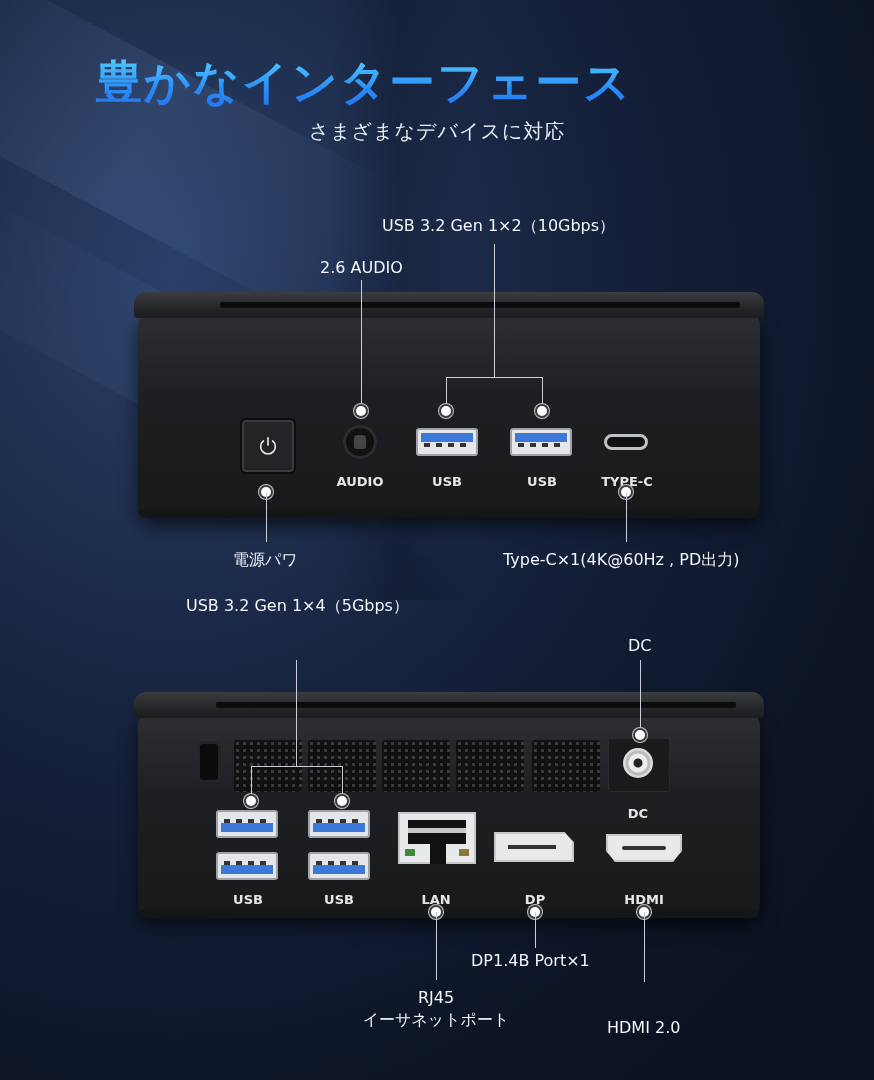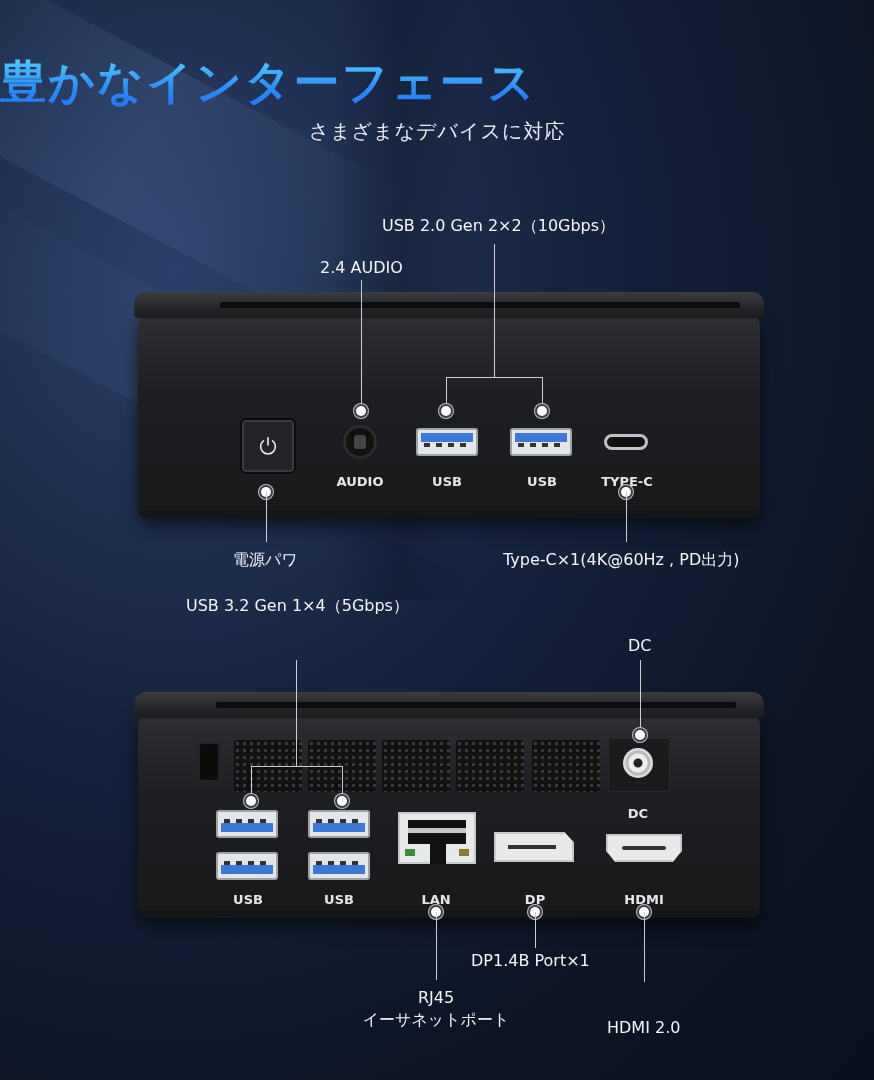--- a/index.html
+++ b/index.html
@@ -6,21 +6,21 @@
   body{width:874px;height:1080px;overflow:hidden;position:relative;
     font-family:"DejaVu Sans","Liberation Sans",sans-serif;color:#fff;
     background:radial-gradient(ellipse at 20% 25%, #2a4068 0%, #16233e 40%, #0c1425 75%, #0a1020 100%);}
   .beam{position:absolute;pointer-events:none;}
   .beam1{left:-120px;top:60px;width:520px;height:160px;transform:rotate(28deg);
     background:linear-gradient(90deg,rgba(120,150,200,0) 0%,rgba(120,150,200,0.16) 50%,rgba(120,150,200,0) 100%);}
   .beam2{left:-80px;top:330px;width:600px;height:110px;transform:rotate(28deg);
     background:linear-gradient(90deg,rgba(120,150,200,0) 0%,rgba(110,140,190,0.12) 50%,rgba(120,150,200,0) 100%);}
   .beam3{left:330px;top:0;width:140px;height:600px;
     background:linear-gradient(90deg,rgba(0,0,0,0) 0%,rgba(5,10,20,0.25) 50%,rgba(0,0,0,0) 100%);}
-  .title{position:absolute;top:52px;left:0;width:728px;text-align:left;
+  .title{position:absolute;top:52px;left:0;width:728px;text-align:center;
     font-size:46px;font-weight:bold;letter-spacing:2px;
     background:linear-gradient(180deg,#5ad6ff 0%,#2a8cf7 60%,#1f6ff0 100%);
     -webkit-background-clip:text;background-clip:text;color:transparent;}
   .subtitle{position:absolute;top:118px;left:0;width:874px;text-align:center;font-size:20px;color:#e8edf5;letter-spacing:1px;}
   .label{position:absolute;font-size:16px;color:#f4f6fa;white-space:nowrap;}
   .label.center{transform:translateX(-50%);text-align:center;}
   .vline{position:absolute;width:1px;background:#c9ced6;}
   .hline{position:absolute;height:1px;background:#c9ced6;}
   .dot{position:absolute;width:10px;height:10px;border-radius:50%;background:#fff;
     box-shadow:0 0 0 2px #3a3d42,0 0 0 3px #bfc3c8;transform:translate(-50%,-50%);}
@@ -67,22 +67,22 @@
 <body>
 
 <div class="beam beam1"></div>
 <div class="beam beam2"></div>
 <div class="beam beam3"></div>
 
 <div class="title">豊かなインターフェース</div>
 <div class="subtitle">さまざまなデバイスに対応</div>
 
 <div>
-  <div class="label" style="left:382px;top:216px;">USB 2.0 Gen 2×2（10Gbps）</div>
-  <div class="label" style="left:320px;top:258px;">2.4 AUDIO</div>
+  <div class="label" style="left:382px;top:216px;">USB 3.2 Gen 1×2（10Gbps）</div>
+  <div class="label" style="left:320px;top:258px;">2.6 AUDIO</div>
 
   <div class="device" style="left:138px;top:312px;width:622px;height:206px;">
     <div class="lid"></div>
     <div class="slot" style="left:82px;width:520px;"></div>
     <div class="edge"></div>
 
     <div class="power-btn" style="left:102px;top:106px;">
       <svg width="22" height="22" viewBox="0 0 24 24">
         <path d="M7 6.5a8 8 0 1 0 10 0" fill="none" stroke="#e8e8e8" stroke-width="1.8" stroke-linecap="round"></path>
         <line x1="12" y1="3" x2="12" y2="11" stroke="#e8e8e8" stroke-width="1.8" stroke-linecap="round"></line>

